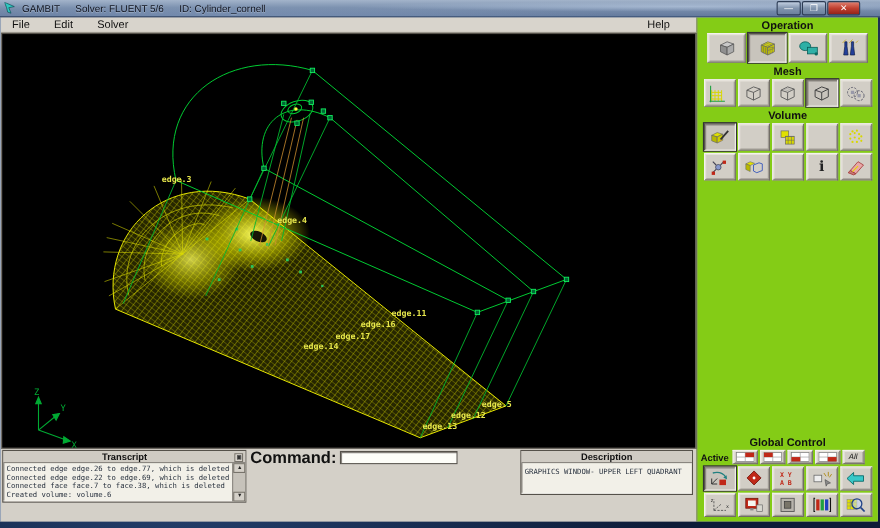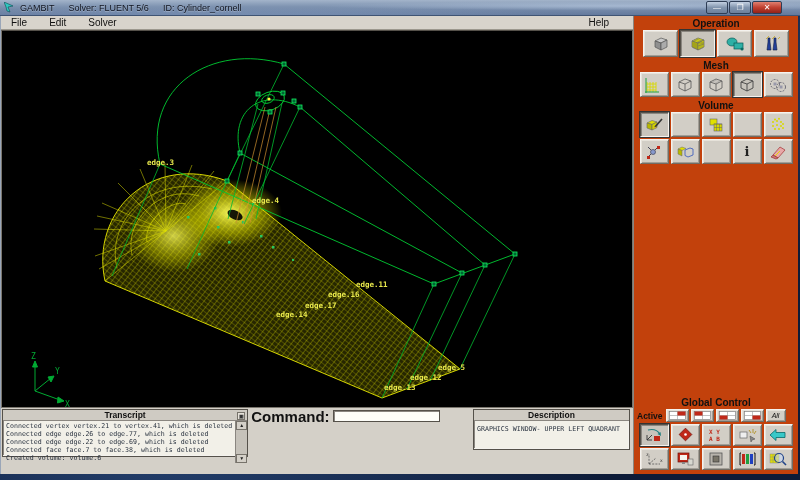--- a/index.html
+++ b/index.html
@@ -65,21 +65,21 @@
   .scr-btn { height:9px; background:#d4d0c8; border:1px solid #77736b; font-size:5px; line-height:7px; text-align:center; color:#222; }
   #command-row { height:16px; display:flex; align-items:center; padding:1px 2px; }
   #command-label { font-size:15px; font-weight:bold; color:#111; margin-right:3px; }
   #command-input { flex:1; height:12px; background:#fdfdf8; border:1px solid #55514a;
     box-shadow:inset 1px 1px 0 #8a8680; font-family:"DejaVu Sans Mono",monospace; font-size:8px; outline:none; }
   #desc-col { width:158px; display:flex; flex-direction:column; }
   #description { height:41px; margin:1px 1px 0 0; background:#f2f0e8; display:flex; flex-direction:column; }
   #desc-text { padding:4px 3px; font-family:"DejaVu Sans Mono",monospace; font-size:6.6px; color:#2a3340; }
   
   #right-panel {
-    width:166px; background:#c2410c; border-left:1px solid #8a8680;
+    width:166px; background:#84cc16; border-left:1px solid #8a8680;
     display:flex; flex-direction:column; padding:1px 2px 2px 2px;
   }
   .section-title { font-size:10px; font-weight:bold; color:#111; text-align:center; height:13px; line-height:13px; }
   .btn-row { display:flex; justify-content:center; gap:2px; margin-bottom:2px; }
   .btn {
     background:#d2cec6; border:1px solid; border-color:#f4f2ee #716d65 #716d65 #f4f2ee;
     box-shadow:inset 1px 1px 0 #e6e2da, inset -1px -1px 0 #a29e96;
     display:flex; align-items:center; justify-content:center; cursor:default;
   }
   .btn.pressed {
@@ -262,21 +262,20 @@
 
       <div id="bottom">
         <div id="trans-col">
           <div id="transcript" class="boxed">
             <div class="panel-header">
               <span>Transcript</span>
               <span class="hdr-icon">▣</span>
             </div>
             <div id="trans-body">
               <div id="trans-lines">
-                <div>Connected vertex vertex.21 to vertex.41, which is deleted</div>
                 <div>Connected edge edge.26 to edge.77, which is deleted</div>
                 <div>Connected edge edge.22 to edge.69, which is deleted</div>
                 <div>Connected face face.7 to face.38, which is deleted</div>
                 <div>Created volume: volume.6</div>
               </div>
               <div id="trans-scroll">
                 <div class="scr-btn">▲</div>
                 <div class="scr-btn">▼</div>
               </div>
             </div>

